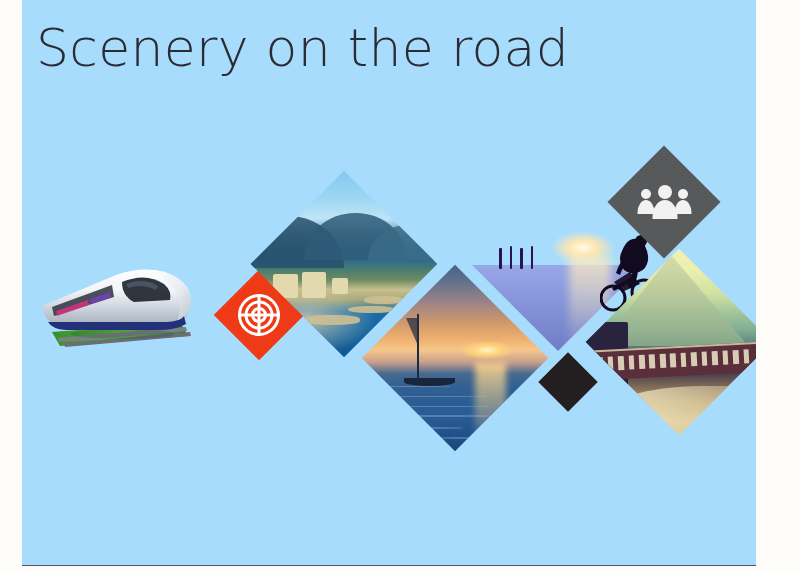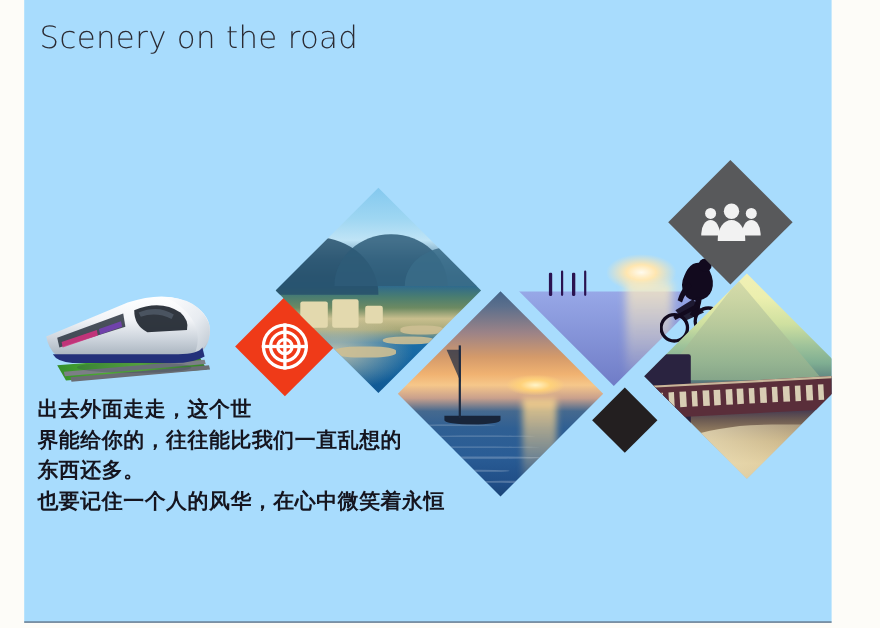--- a/index.html
+++ b/index.html
@@ -33,21 +33,21 @@
     border-bottom: 1px solid #4a5668;
     overflow: hidden;
   }
 
   
   #slide-title {
     position: absolute;
     left: 14px;
     top: 18px;
     font-family: "DejaVu Sans", "Liberation Sans", sans-serif;
-    font-size: 28px;
+    font-size: 52px;
     font-weight: 300;
     letter-spacing: 0.3px;
     color: #2b2b33;
     white-space: nowrap;
   }
 
   
   #body-text {
     position: absolute;
     left: 12px;
@@ -494,19 +494,15 @@
           <span class="win" style="left:63%;"></span>
           <span class="win" style="left:69%;"></span>
           <span class="win" style="left:75%;"></span>
           <span class="win" style="left:81%;"></span>
           <span class="win" style="left:87%;"></span>
         </div>
         <div class="pathway"></div>
       </div>
     </div>
 
-    <div id="body-text">出去外面走走，这个世
-界能给你的，往往能比我们一直乱想的
-东西还多。
-也要记住一个人的风华，在心中微笑着永恒</div>
 
   </div>
 </div>
 
 </body></html>

